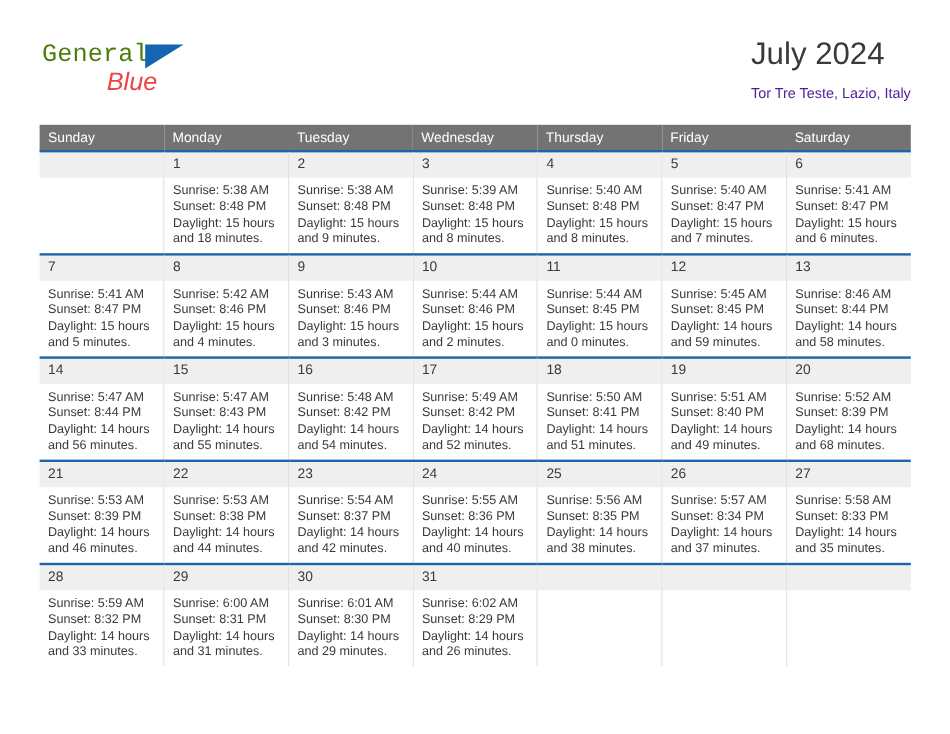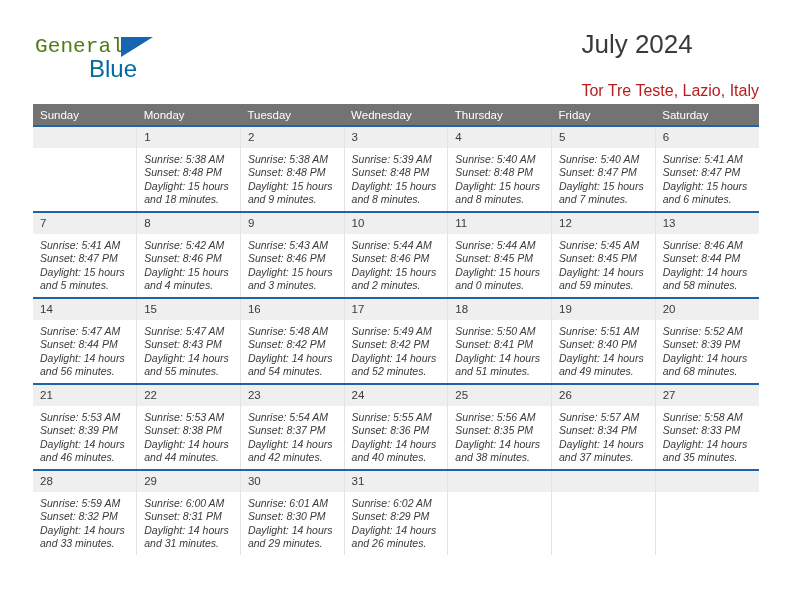--- a/index.html
+++ b/index.html
@@ -52,41 +52,42 @@
     top: 2px;
     width: 0;
     height: 0;
     border-left: 32px solid #1565b0;
     border-bottom: 20px solid transparent;
   }
   .brand-blue {
     position: absolute;
     left: 56px;
     top: 22px;
-    font-size: 24px;
-    color: #0369a1;
+    font-size: 21px;
+    color: #ef4444;
     line-height: 24px;
     font-family: "Liberation Sans", sans-serif;
+    font-style: italic;
   }
   .title-wrap {
     position: absolute;
     right: 0;
     top: 0;
   }
   .cal-title {
     font-size: 26px;
     color: #3a3a3a;
     line-height: 32px;
     white-space: nowrap;
   }
   .cal-sub {
-    font-size: 16px;
-    color: #b91c1c;
+    font-size: 12px;
+    color: #4c1d95;
     line-height: 20px;
-    margin-top: 21px;
+    margin-top: 8px;
     white-space: nowrap;
   }
 
   
   .cal {
     position: absolute;
     left: 33px;
     top: 104px;
     width: 726px;
     border-collapse: collapse;
@@ -123,21 +124,20 @@
     height: 12px;
   }
   .daynum.empty {
     color: transparent;
   }
   .detail {
     padding: 5px 6px 0 7px;
     font-size: 10.5px;
     line-height: 13.4px;
     color: #3a3a3a;
-    font-style: italic;
   }
   .detail div {
     white-space: nowrap;
   }
 </style>
 </head>
 <body>
 
 <div class="page">
 

